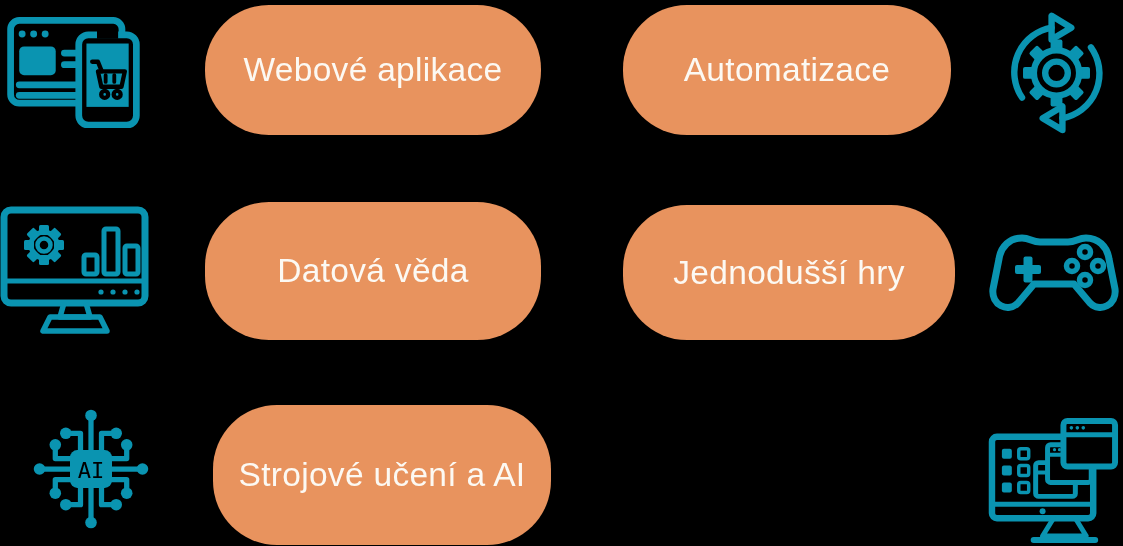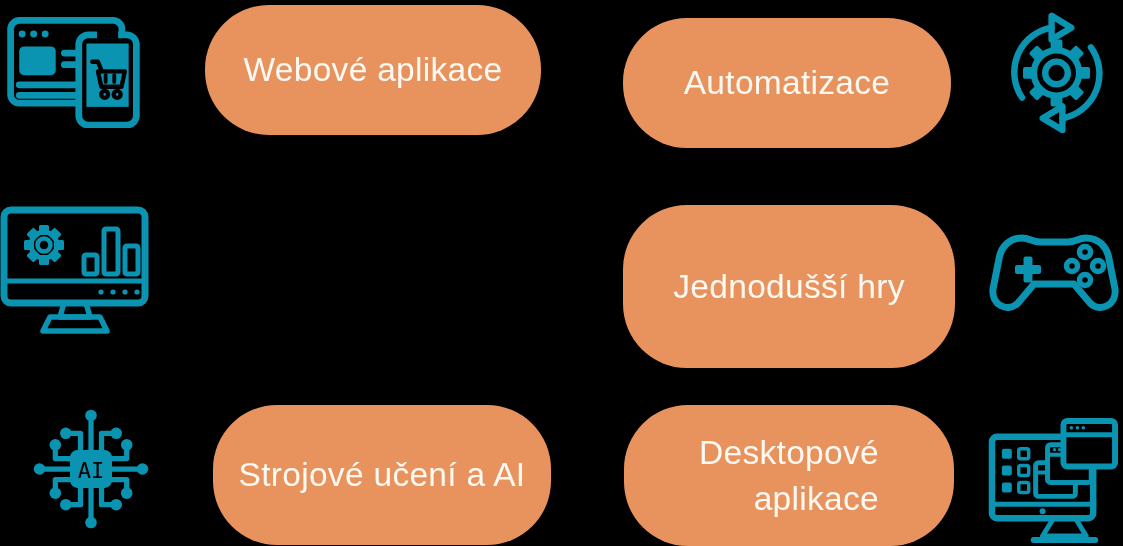--- a/index.html
+++ b/index.html
@@ -15,21 +15,21 @@
     width:1123px;height:546px;
     background:var(--background,#000);
     overflow:hidden;
     font-family:"Liberation Sans",sans-serif;
   }
   .pill{
     position:absolute;
     background:var(--pill-bg,#E8935E);
     border-radius:64px;
     display:flex;align-items:center;justify-content:center;
-    text-align:right;
+    text-align:left;
   }
   .pill span{
     color:var(--pill-text,#FCF9F3);
     font-size:33.5px;
     line-height:1.35;
     letter-spacing:.3px;
     white-space:pre-line;
   }
   .icon{position:absolute;}
   .icon svg{width:100%;height:100%;display:block;}
@@ -67,21 +67,21 @@
         <circle cx="116" cy="90" r="3.6"></circle>
       </g>
       <rect x="96" y="109" width="20" height="6" rx="3" fill="var(--background)"></rect>
     </svg>
   </div>
 
   <div class="pill" style="left:205px;top:5px;width:336px;height:130px">
     <span>Webové aplikace</span>
   </div>
 
-  <div class="pill" style="left:623px;top:18px;width:328px;height:130px">
+  <div class="pill" style="left:623px;top:5px;width:328px;height:130px">
     <span>Automatizace</span>
   </div>
 
   <div class="icon" style="left:1000px;top:4px;width:114px;height:130px">
     <svg viewBox="0 0 115 132">
       <g stroke="var(--icon)" fill="none" stroke-width="6.5" stroke-linecap="round" stroke-linejoin="round">
         <path d="M22,95 A46,46 0 0 1 52,24"></path>
         <polygon points="52,12 52,36 72,24"></polygon>
         <path d="M92,44 A46,46 0 0 1 63,116"></path>
         <polygon points="63,104 63,128 43,116"></polygon>
@@ -132,22 +132,25 @@
         <rect x="104" y="24" width="14" height="45" rx="2"></rect>
         <rect x="125" y="41" width="13" height="28" rx="2"></rect>
       </g>
       <g fill="none" stroke="var(--icon)" stroke-width="5.5" stroke-linejoin="round">
         <path d="M64,98 L60,112 H90 L86,98"></path>
         <path d="M50,112 L43,126 H107 L100,112 Z"></path>
       </g>
     </svg>
   </div>
 
-
-  <div class="pill" style="left:623px;top:205px;width:332px;height:163px">
+  <div class="pill" style="left:205px;top:202px;width:336px;height:138px">
+    <span>Datová věda</span>
+  </div>
+
+  <div class="pill" style="left:623px;top:205px;width:332px;height:135px">
     <span>Jednodušší hry</span>
   </div>
 
   <div class="icon" style="left:988px;top:226px;width:132px;height:92px">
     <svg viewBox="0 0 132 92">
       <path d="M34,12 C22,12 13,20 11,33 L5,63 C3,79 20,87 30,77 L46,58 H86 L102,77 C112,87 129,79 127,63 L121,33 C119,20 110,12 98,12 C90,12 88,16 80,16 H52 C44,16 42,12 34,12 Z" fill="none" stroke="var(--icon)" stroke-width="7" stroke-linejoin="round"></path>
       <g fill="var(--icon)">
         <rect x="27" y="39" width="26" height="9" rx="2"></rect>
         <rect x="35.5" y="30.5" width="9" height="26" rx="2"></rect>
       </g>
@@ -192,24 +195,20 @@
       </g>
       <rect x="40" y="42" width="40" height="36" rx="7" fill="var(--icon)"></rect>
       <text x="60" y="61" text-anchor="middle" dominant-baseline="central" font-family="'DejaVu Sans Mono',monospace" font-size="21" fill="var(--background)">AI</text>
     </svg>
   </div>
 
   <div class="pill" style="left:213px;top:405px;width:338px;height:140px">
     <span>Strojové učení a AI</span>
   </div>
 
-  <div class="pill" style="left:624px;top:405px;width:330px;height:141px">
-    <span>Desktopové
-aplikace</span>
-  </div>
 
   <div class="icon" style="left:988px;top:411px;width:134px;height:134px">
     <svg viewBox="0 0 135 135">
       <rect x="4" y="26" width="102" height="82" rx="5" fill="none" stroke="var(--icon)" stroke-width="6.5"></rect>
       <g fill="var(--icon)">
         <rect x="14" y="38" width="10" height="10" rx="2"></rect>
         <rect x="14" y="55" width="10" height="10" rx="2"></rect>
         <rect x="14" y="72" width="10" height="10" rx="2"></rect>
       </g>
       <g fill="none" stroke="var(--icon)" stroke-width="3.5">

